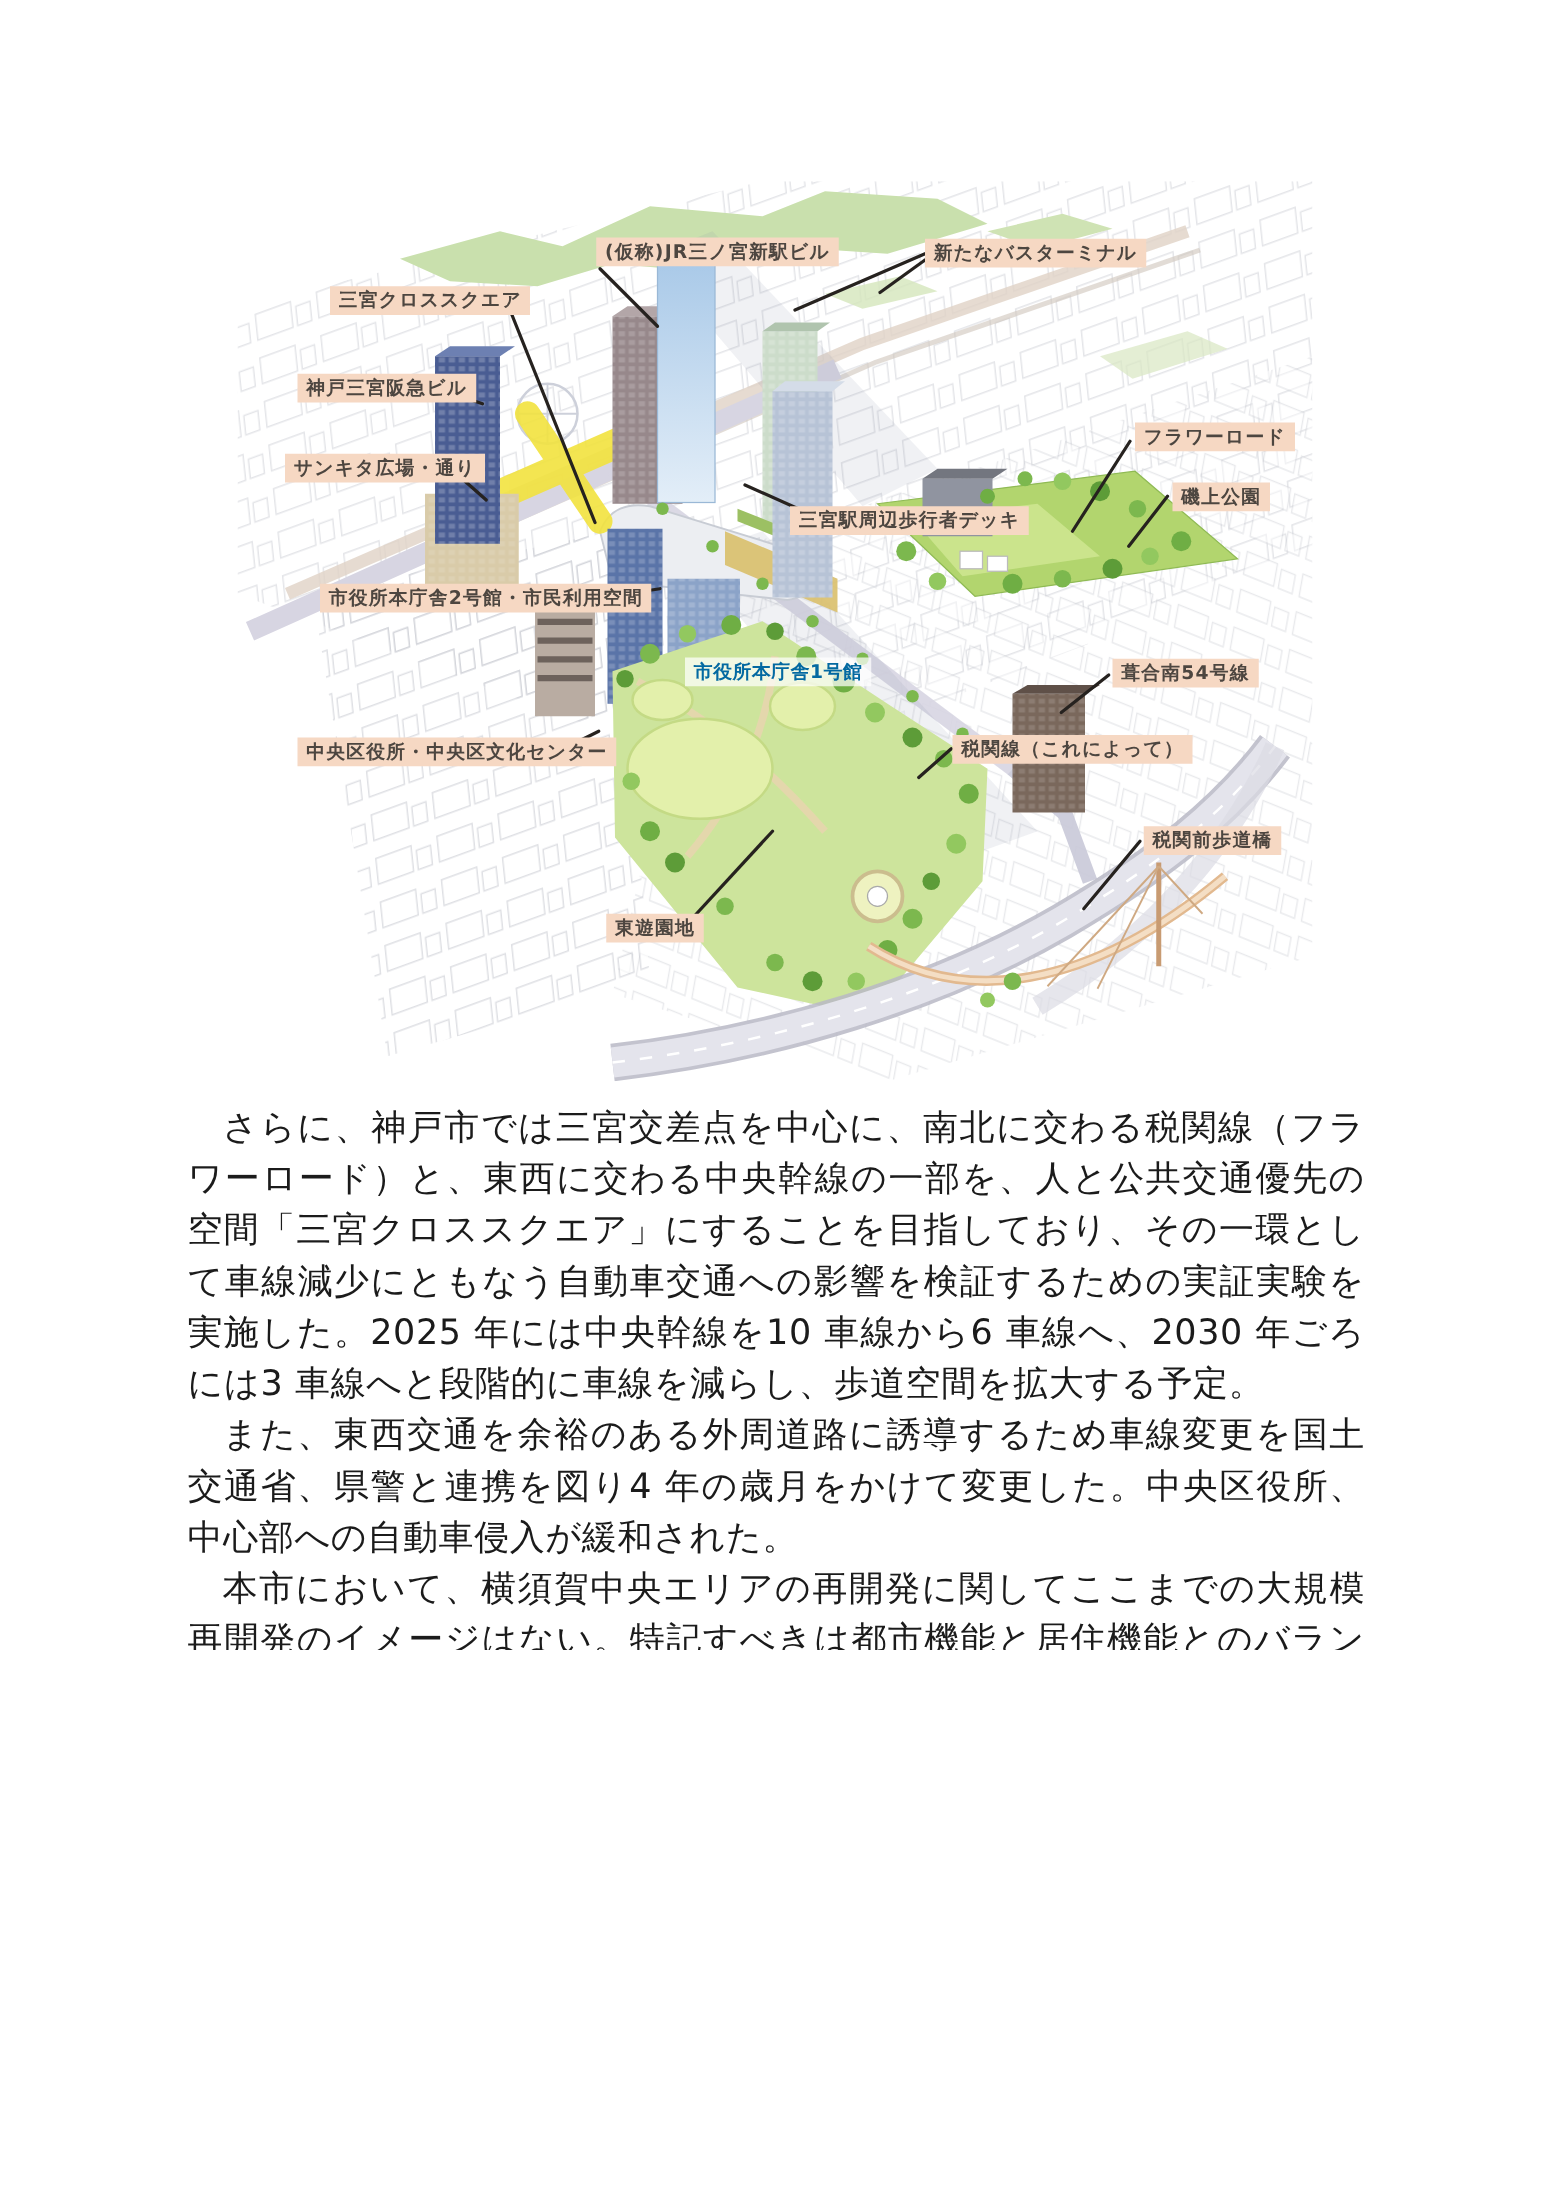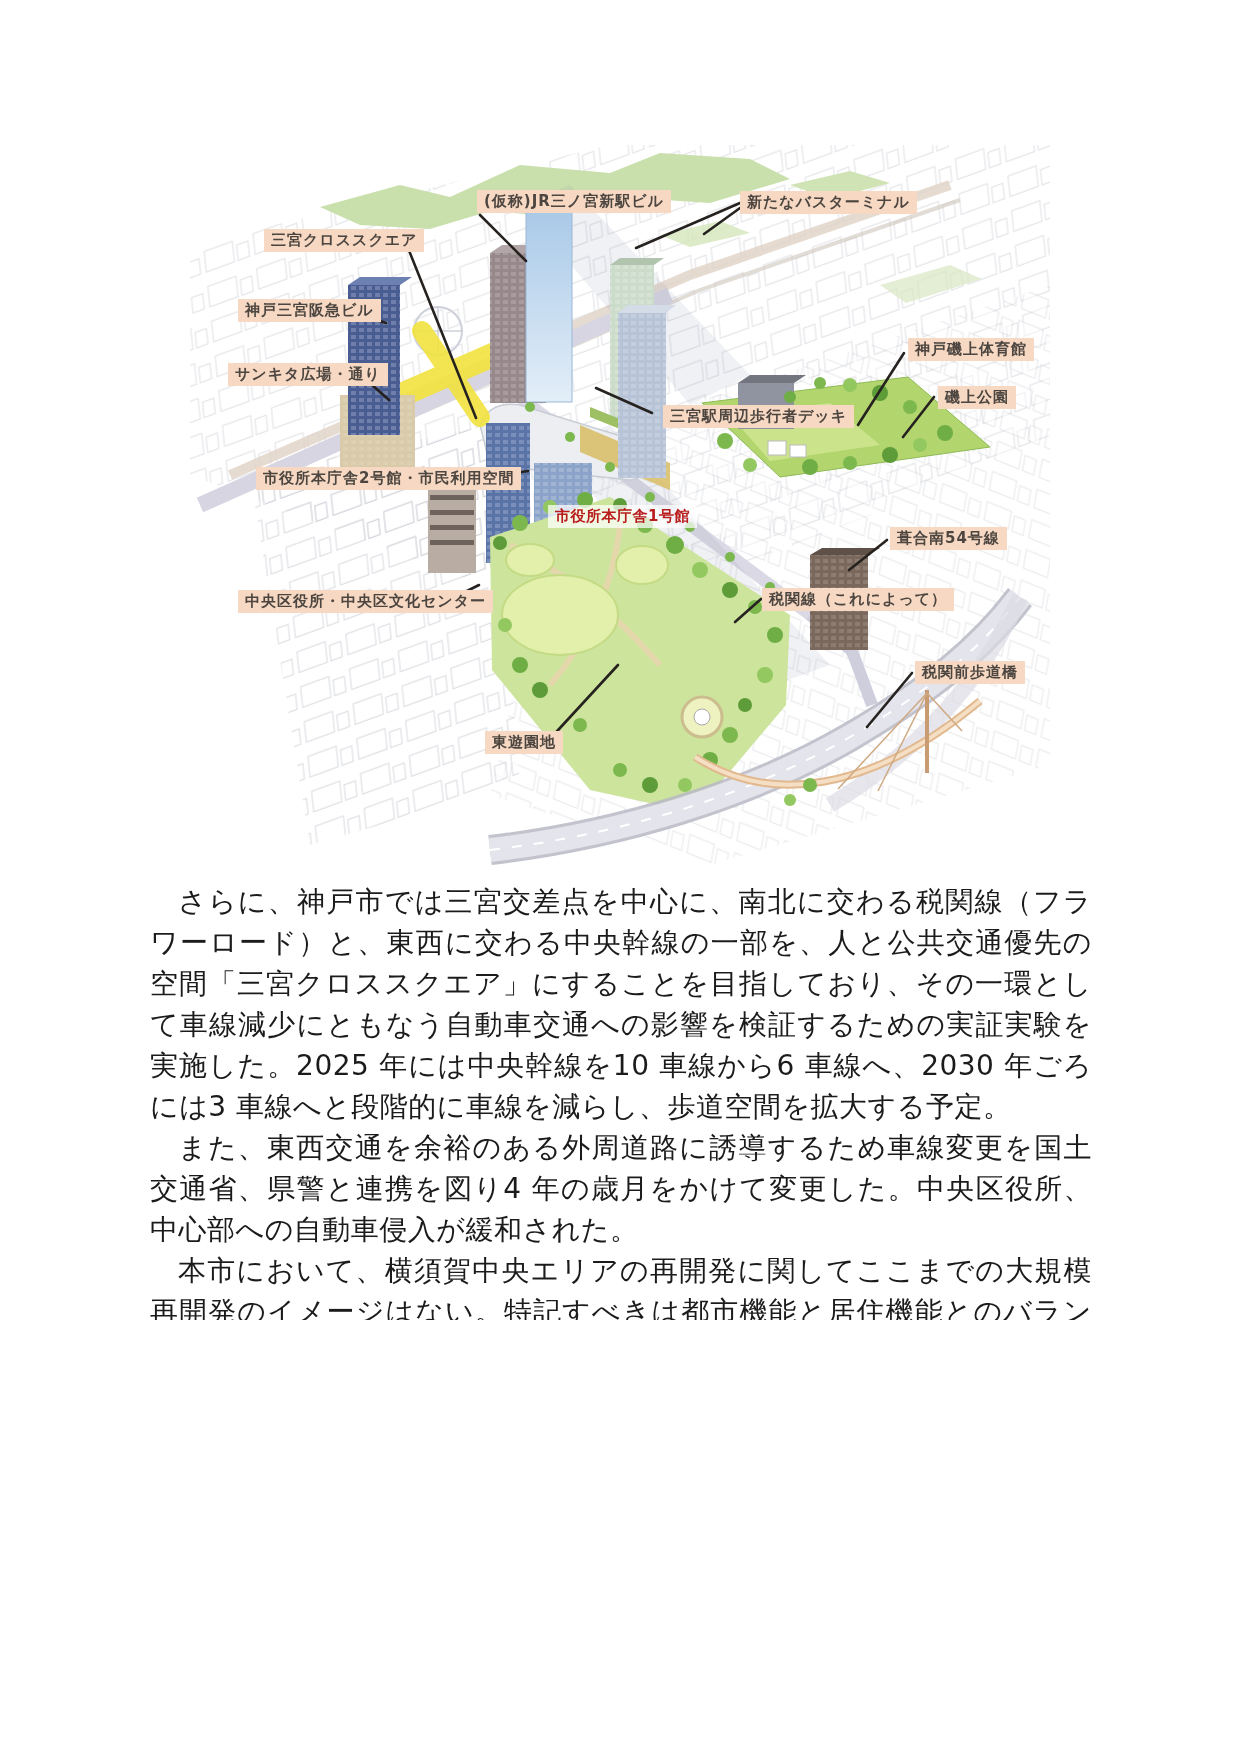--- a/index.html
+++ b/index.html
@@ -7,21 +7,21 @@
     position:relative; width:1241px; height:1320px; background:#ffffff;
     font-family:"DejaVu Sans","Liberation Sans",sans-serif; overflow:hidden;
   }
   .figure { position:absolute; left:190px; top:145px; width:860px; height:720px; }
   .figure svg { position:absolute; left:0; top:0; }
   .callout {
     position:absolute; background:#f6d8c3; color:#4d4640;
     font-size:15px; font-weight:bold; line-height:1.1; padding:3px 7px;
     white-space:nowrap; letter-spacing:1px;
   }
-  .callout.plain { background:rgba(255,255,255,0.72); color:#b91c1c; letter-spacing:0.5px; }
+  .callout.plain { background:rgba(255,255,255,0.72); color:#0369a1; letter-spacing:0.5px;margin-top:21px; }
   .bodytext {
     position:absolute; left:150px; top:881px; width:942px;
     font-size:28px; line-height:41px; color:#1b1b1b;
     text-align:justify; letter-spacing:0.5px;
   }
   .bodytext p { margin:0; text-indent:1em; }
   .pageno {
     position:absolute; left:0; top:1645px; width:1270px; text-align:center;
     font-size:31px; color:#1f1f1f;
   }
@@ -218,23 +218,23 @@
         <line x1="722" y1="528" x2="677" y2="582"></line>
         <line x1="358" y1="596" x2="428" y2="520"></line>
       </g>
     </svg>
 
     <div class="callout" style="left:287px; top:45px">(仮称)JR三ノ宮新駅ビル</div>
     <div class="callout" style="left:550px; top:46px">新たなバスターミナル</div>
     <div class="callout" style="left:74px;  top:84px">三宮クロススクエア</div>
     <div class="callout" style="left:48px;  top:154px">神戸三宮阪急ビル</div>
     <div class="callout" style="left:38px;  top:218px">サンキタ広場・通り</div>
-    <div class="callout" style="left:718px; top:193px">神戸磯上体育館</div>
+    <div class="callout" style="left:718px; top:193px">フラワーロード</div>
     <div class="callout" style="left:748px; top:241px">磯上公園</div>
-    <div class="callout" style="left:473px; top:260px">三宮駅周辺歩行者デッキ</div>
+    <div class="callout" style="left:442px; top:260px">三宮駅周辺歩行者デッキ</div>
     <div class="callout" style="left:66px;  top:322px">市役所本庁舎2号館・市民利用空間</div>
     <div class="callout plain" style="left:358px; top:360px">市役所本庁舎1号館</div>
     <div class="callout" style="left:700px; top:382px">葺合南54号線</div>
     <div class="callout" style="left:48px;  top:445px">中央区役所・中央区文化センター</div>
     <div class="callout" style="left:572px; top:443px">税関線（これによって）</div>
     <div class="callout" style="left:725px; top:516px">税関前歩道橋</div>
     <div class="callout" style="left:295px; top:586px">東遊園地</div>
   </div>
 
   <div class="bodytext">

